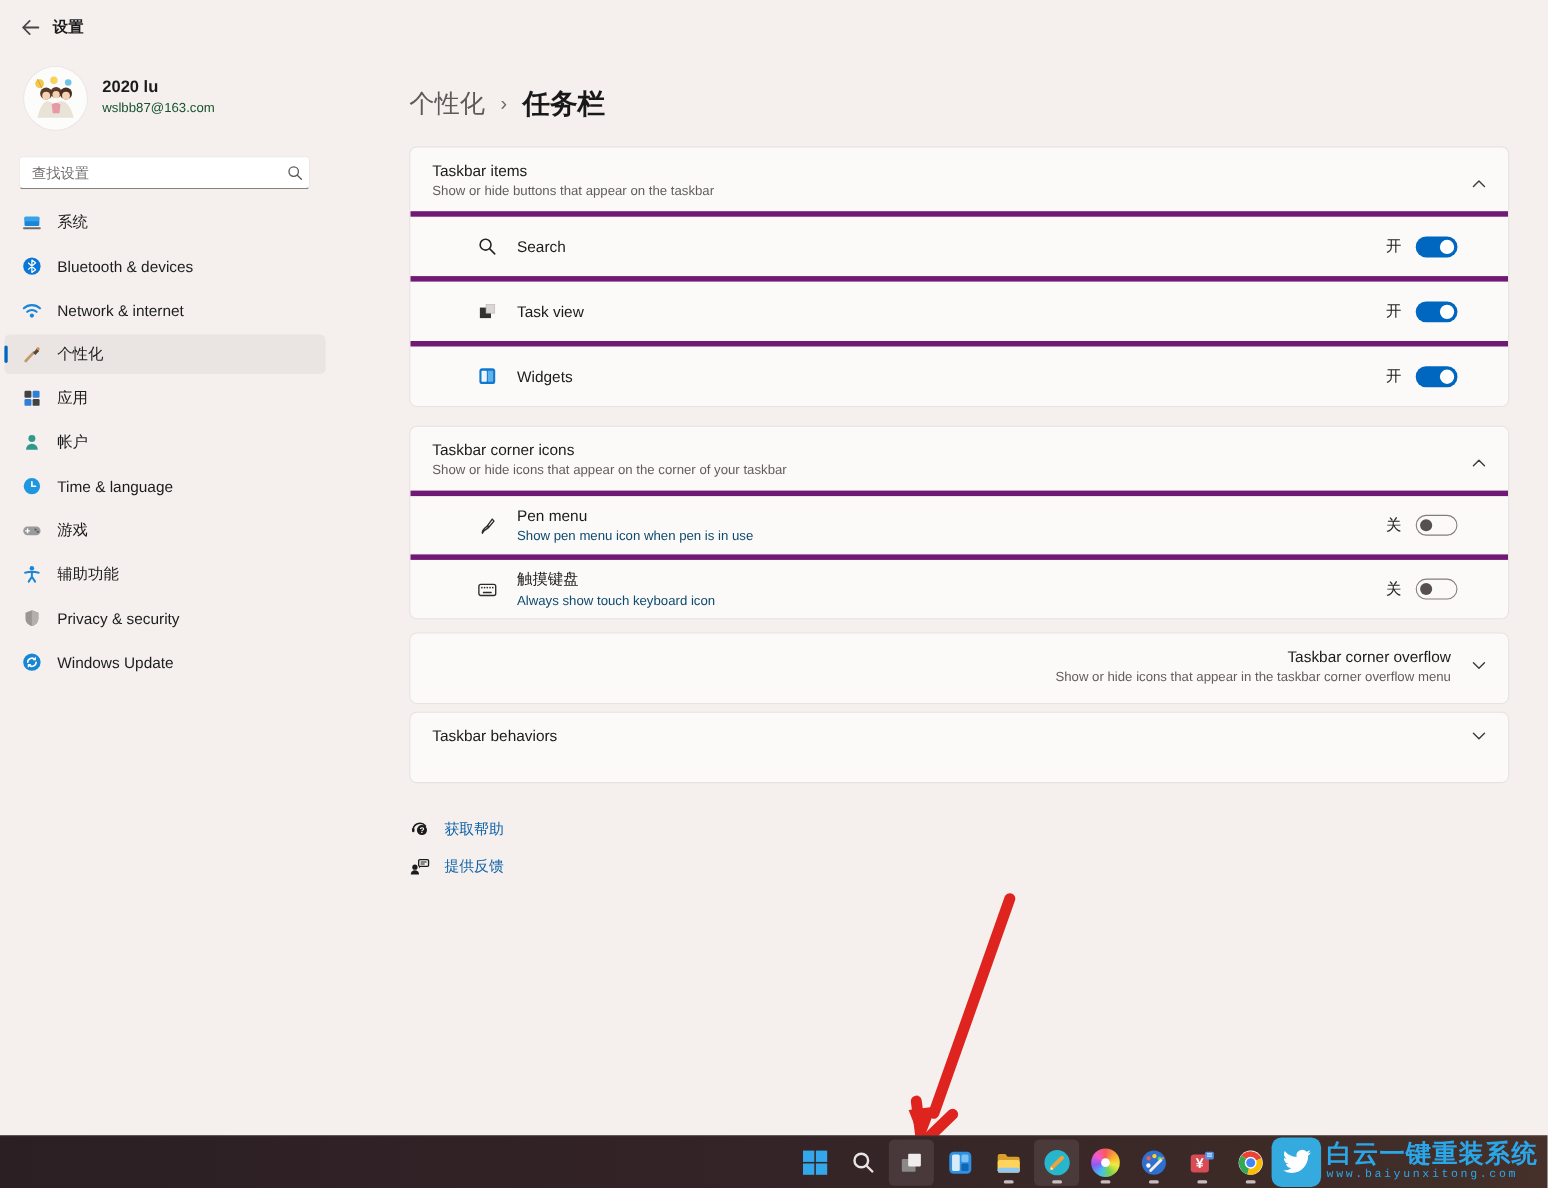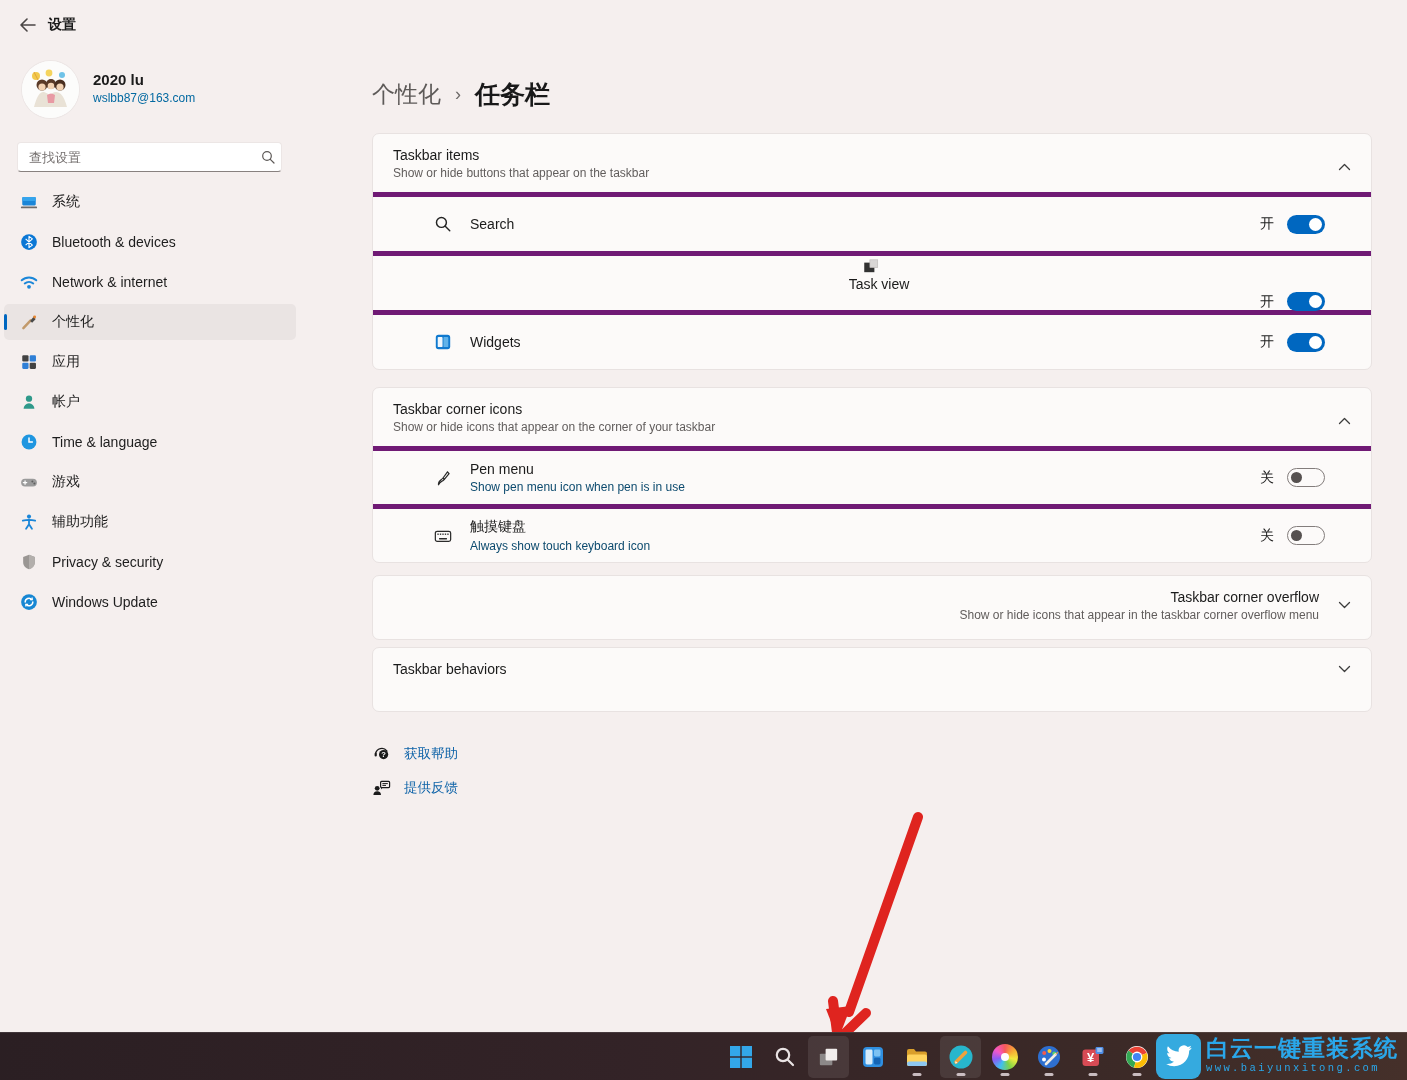--- a/index.html
+++ b/index.html
@@ -7,21 +7,21 @@
   body { font-family:"Liberation Sans","DejaVu Sans",sans-serif; background:#f5efee; overflow:hidden; }
   #page { position:relative; width:1407px; height:1080px; background:#f5efee; }
 
   
   .back-btn { position:absolute; left:14px; top:12px; width:26px; height:26px; display:flex; align-items:center; justify-content:center; color:#4a4645; font-size:17px; cursor:pointer; }
   .app-title { position:absolute; left:48px; top:16px; font-size:14px; font-weight:700; color:#1b1b1b; }
 
   
   .avatar { position:absolute; left:22px; top:61px; width:57px; height:57px; border-radius:50%; background:#fdfdfd; box-shadow:0 0 0 1px #ece6e5; overflow:hidden; }
   .user-name { position:absolute; left:93px; top:71px; font-size:15px; font-weight:700; color:#1b1b1b; }
-  .user-email { position:absolute; left:93px; top:91px; font-size:12px; color:#0369a1; }
+  .user-email { position:absolute; left:93px; top:91px; font-size:12px; color:#14532d; }
 
   
   .searchbox { position:absolute; left:17px; top:142px; width:265px; height:30px; background:#ffffff; border:1px solid #ece6e5; border-bottom:1px solid #88817f; border-radius:4px; display:flex; align-items:center; }
   .searchbox input { flex:1; border:none; outline:none; background:transparent; font-size:13px; color:#1b1b1b; padding:0 6px 0 11px; font-family:inherit; }
   .searchbox input::placeholder { color:#767170; }
   .searchbox .s-icon { width:26px; display:flex; justify-content:center; align-items:center; }
 
   
   .nav { position:absolute; left:4px; top:184px; width:292px; }
   .nav-item { position:relative; height:36px; margin-bottom:4px; display:flex; align-items:center; padding-left:16px; gap:14px; border-radius:5px; cursor:pointer; }
@@ -255,21 +255,21 @@
           </svg>
         </span>
       <span class="row-label">Search</span>
       <span class="row-right">
         <span class="state-label">开</span>
         <span class="toggle on">
             <span class="knob"></span>
           </span>
       </span>
     </div>
-    <div class="row" style="height:59px;flex-direction:column;">
+    <div class="row" style="height:59px;">
       <span class="row-ic">
           <svg width="18" height="18" viewBox="0 0 16 16">
             <rect x="2" y="5" width="9" height="8.5" fill="#323232"></rect>
             <rect x="7" y="2.5" width="7" height="7" fill="#d9d6d5" stroke="#b8b4b2" stroke-width="0.5"></rect>
           </svg>
         </span>
       <span class="row-label">Task view</span>
       <span class="row-right">
         <span class="state-label">开</span>
         <span class="toggle on">

